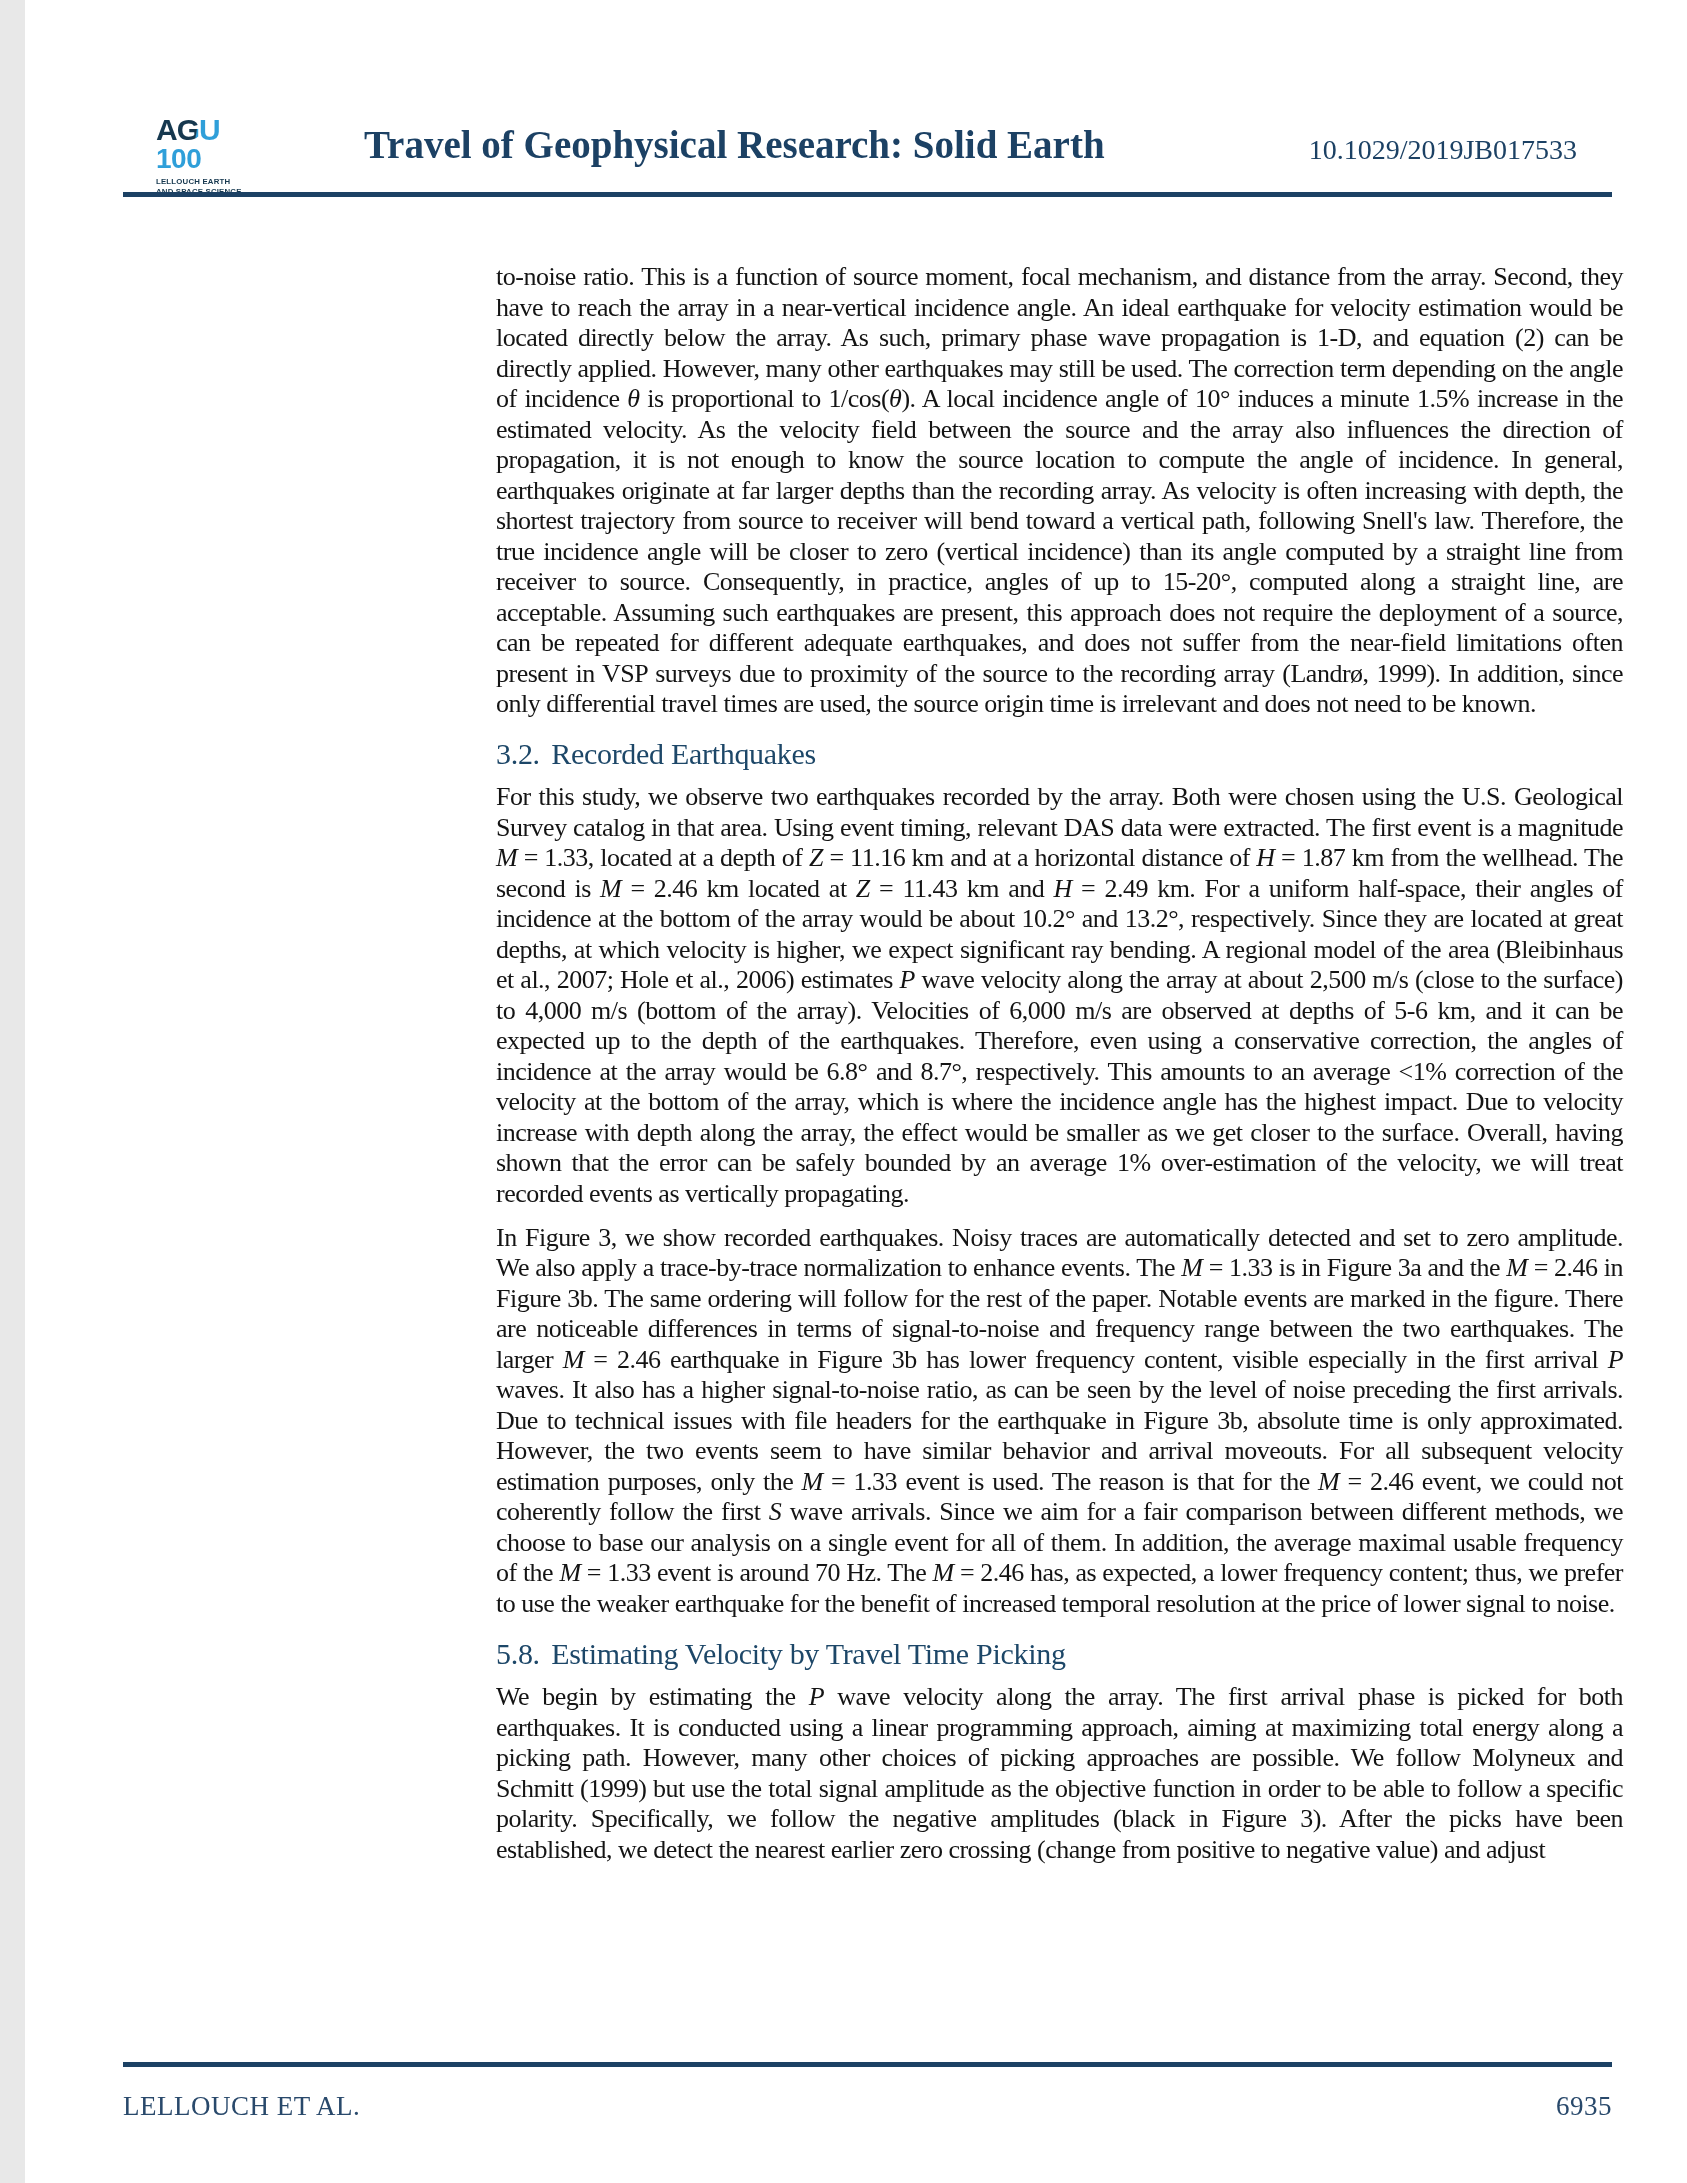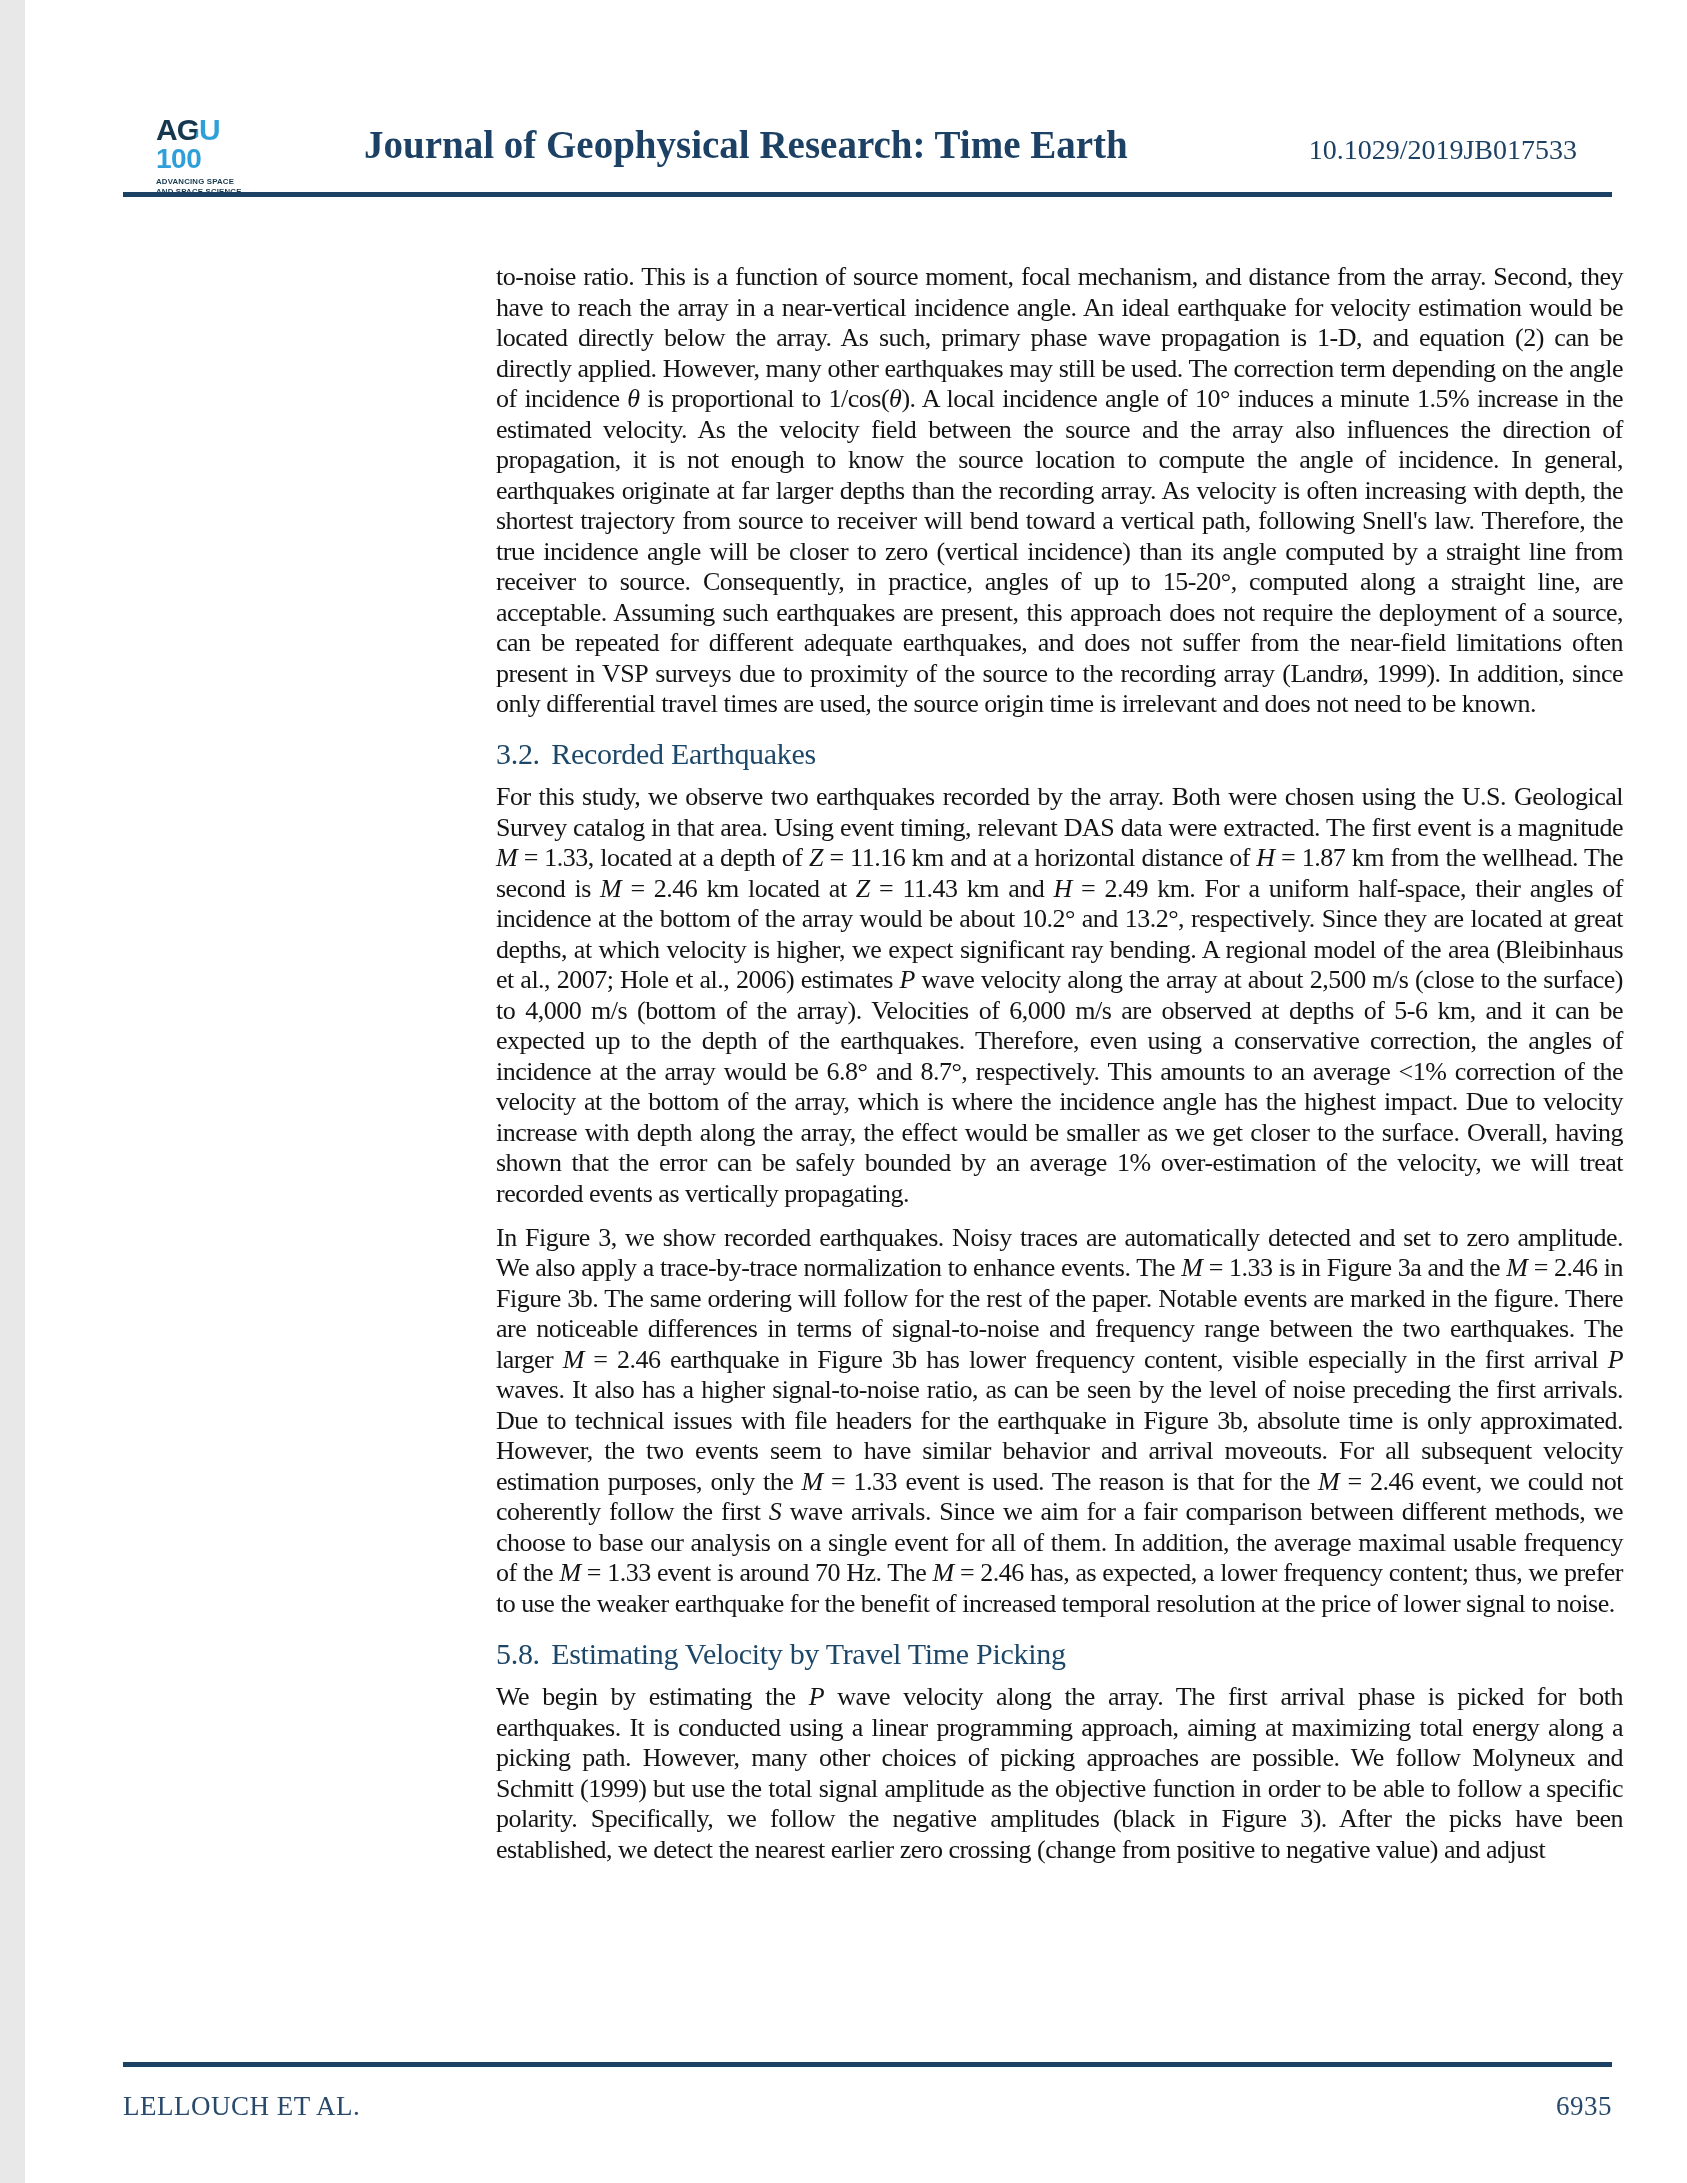--- a/index.html
+++ b/index.html
@@ -86,25 +86,25 @@
 </head>
 <body>
 
 <div class="page">
 
   <header>
     <div class="logo">
       <div class="logo-agu">AGU</div>
       <div class="logo-100">100</div>
       <div class="logo-tag">
-        <div>ADVANCING SPACE</div>
+        <div>LELLOUCH EARTH</div>
         <div>AND SPACE SCIENCE</div>
       </div>
     </div>
-    <h1 class="journal-title">Journal of Geophysical Research: Time Earth</h1>
+    <h1 class="journal-title">Travel of Geophysical Research: Solid Earth</h1>
     <div class="doi">10.1029/2019JB017533</div>
   </header>
 
   <div class="header-rule"></div>
 
   <main class="body-col">
     <p>to-noise ratio. This is a function of source moment, focal mechanism, and distance from the array. Second, they have to reach the array in a near-vertical incidence angle. An ideal earthquake for velocity estimation would be located directly below the array. As such, primary phase wave propagation is 1-D, and equation (2) can be directly applied. However, many other earthquakes may still be used. The correction term depending on the angle of incidence <i>θ</i> is proportional to 1/cos(<i>θ</i>). A local incidence angle of 10° induces a minute 1.5% increase in the estimated velocity. As the velocity field between the source and the array also influences the direction of propagation, it is not enough to know the source location to compute the angle of incidence. In general, earthquakes originate at far larger depths than the recording array. As velocity is often increasing with depth, the shortest trajectory from source to receiver will bend toward a vertical path, following Snell's law. Therefore, the true incidence angle will be closer to zero (vertical incidence) than its angle computed by a straight line from receiver to source. Consequently, in practice, angles of up to 15-20°, computed along a straight line, are acceptable. Assuming such earthquakes are present, this approach does not require the deployment of a source, can be repeated for different adequate earthquakes, and does not suffer from the near-field limitations often present in VSP surveys due to proximity of the source to the recording array (Landrø, 1999). In addition, since only differential travel times are used, the source origin time is irrelevant and does not need to be known.</p>
 
     <h2 class="section-heading"><span class="sec-num">3.2.</span><span>Recorded Earthquakes</span></h2>
 

